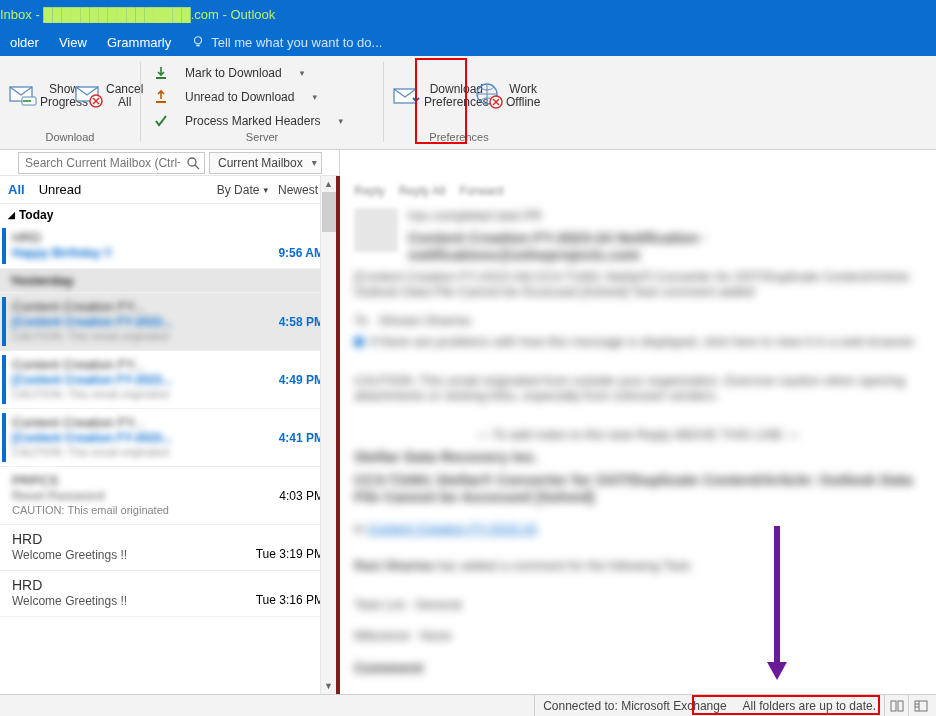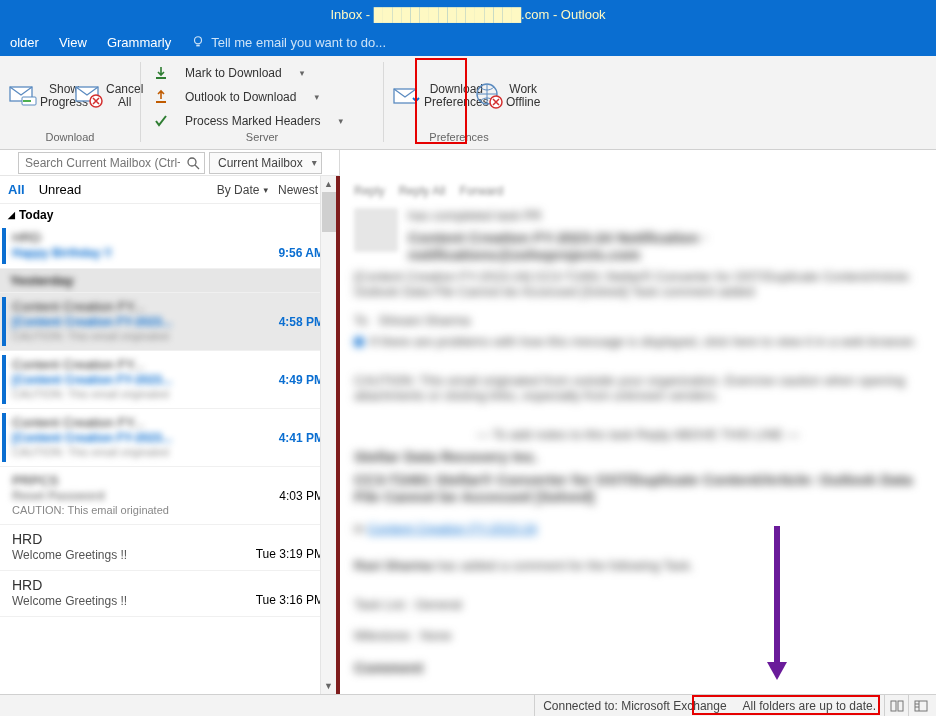--- a/index.html
+++ b/index.html
@@ -1,19 +1,19 @@
 <!DOCTYPE html>
 <html><head>
 <meta charset="utf-8">
 <style>
 * { margin: 0; padding: 0; box-sizing: border-box; font-family: "Segoe UI", Arial, sans-serif; }
 body { width: 936px; height: 716px; overflow: hidden; background: #fff; display: flex; flex-direction: column; position: relative; }
 
 
-.title-bar { background: #0a6ed1; color: #fef9c3; height: 28px; display: flex; align-items: center; justify-content: center; font-size: 13px; }
+.title-bar { background: #0a6ed1; color: #bef264; height: 28px; display: flex; align-items: center; font-size: 13px; }
 
 
 .menu-bar { background: #0a6ed1; color: #fff; height: 28px; display: flex; align-items: center; font-size: 13px; padding-left: 0; }
 .menu-bar .menu-item { padding: 0 10px; height: 100%; display: flex; align-items: center; cursor: default; }
 .menu-bar .tell-me { display: flex; align-items: center; gap: 6px; color: #cde3f7; padding-left: 10px; }
 
 
 .ribbon { background: #f3f3f3; border-bottom: 1px solid #d0d0d0; height: 94px; display: flex; align-items: flex-start; padding: 4px 6px 0 6px; position: relative; }
 .ribbon-group { display: flex; flex-direction: column; align-items: center; height: 100%; padding: 0 2px; }
 .ribbon-group .group-row { display: flex; align-items: flex-start; gap: 8px; height: 70px; }
@@ -94,21 +94,21 @@
 
 <div class="menu-bar">
   <div class="menu-item">older</div>
   <div class="menu-item">View</div>
   <div class="menu-item">Grammarly</div>
   <div class="tell-me">
     <svg width="14" height="14" viewBox="0 0 16 16">
         <circle cx="8" cy="6" r="4" fill="none" stroke="#cde3f7" stroke-width="1.3"></circle>
         <path d="M6 11h4v2H6z" fill="#cde3f7"></path>
       </svg>
-    <span>Tell me email you want to do...</span>
+    <span>Tell me what you want to do...</span>
   </div>
 </div>
 
 <div class="ribbon">
 
   <div class="ribbon-group">
     <div class="group-row">
       <div class="big-btn">
         <span class="icon">
           <svg width="30" height="26" viewBox="0 0 30 26">
@@ -145,21 +145,21 @@
               <rect x="3" y="12" width="10" height="2" fill="#2e7d32"></rect>
             </svg>
           <span>Mark to Download</span>
             <span class="dd">▾</span>
         </div>
         <div class="small-btn">
           <svg width="16" height="16" viewBox="0 0 16 16">
               <path d="M8 10V2m-3 3l3-3 3 3" stroke="#c05b00" stroke-width="1.6" fill="none"></path>
               <rect x="3" y="12" width="10" height="2" fill="#c05b00"></rect>
             </svg>
-          <span>Outlook to Download</span>
+          <span>Unread to Download</span>
             <span class="dd">▾</span>
         </div>
         <div class="small-btn">
           <svg width="16" height="16" viewBox="0 0 16 16">
               <path d="M3 8l3 4 7-9" stroke="#2e7d32" stroke-width="2" fill="none"></path>
             </svg>
           <span>Process Marked Headers</span>
             <span class="dd">▾</span>
         </div>
       </div>

